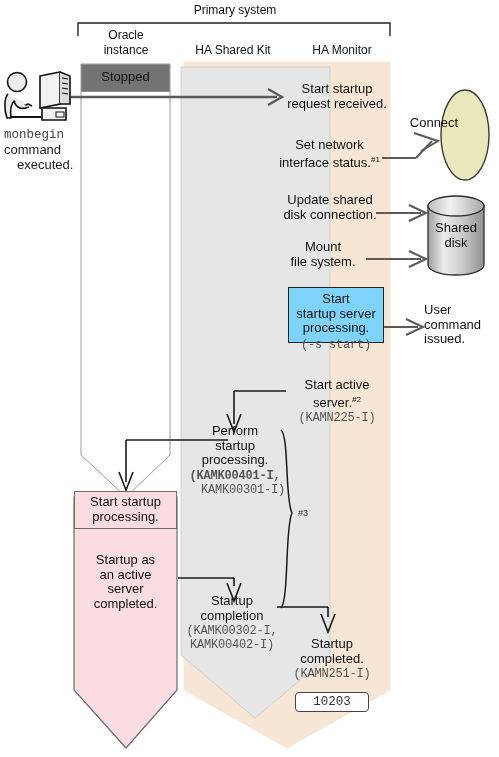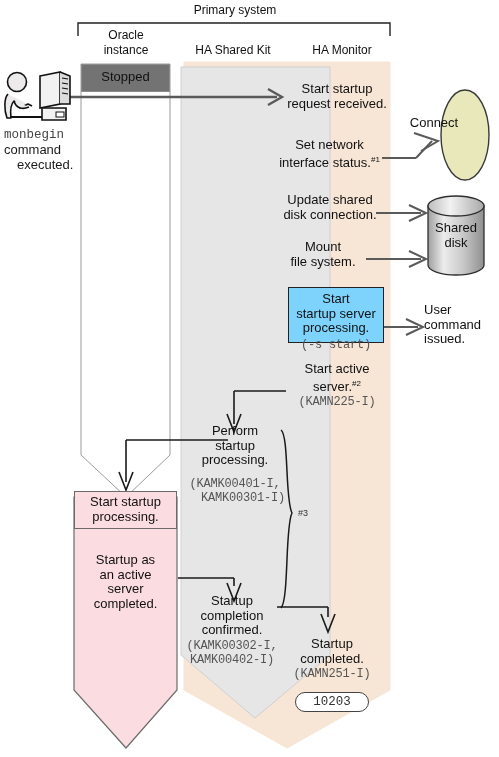--- a/index.html
+++ b/index.html
@@ -168,62 +168,61 @@
     <div>file system.</div>
   </div>
 
   <div class="abs" style="left:288px;top:287px;width:96px;height:56px;background:#7dd3fc;border:1.4px solid #222;box-sizing:border-box;padding-top:4px;">
     <div class="txt">Start</div>
     <div class="txt">startup server</div>
     <div class="txt">processing.</div>
     <div class="mono" style="text-align:center;margin-top:2px;">(-s start)</div>
   </div>
 
-  <div class="abs txt" style="left:282px;top:362px;width:110px;">
+  <div class="abs txt" style="left:282px;top:378px;width:110px;">
     <div>Start active</div>
     <div>
       <span>server.</span><span class="sup">#2</span>
     </div>
     <div class="mono" style="margin-top:1px;">(KAMN225-I)</div>
   </div>
 
   <div class="abs txt" style="left:181px;top:424px;width:108px;">
     <div>Perform</div>
     <div>startup</div>
     <div>processing.</div>
-    <div class="mono" style="margin-top:9px;line-height:14px;">(KAMK00401-I,</div>
+    <div class="mono" style="margin-top:1px;line-height:14px;font-weight:bold;">(KAMK00401-I,</div>
     <div class="mono" style="line-height:14px;padding-left:16px;">KAMK00301-I)</div>
   </div>
 
   <div class="abs" style="left:74px;top:491px;width:103px;height:38px;background:#fbdde1;border:1.3px solid #6b6b6b;box-sizing:border-box;padding-top:3px;">
     <div class="txt">Start startup</div>
     <div class="txt">processing.</div>
   </div>
 
   <div class="abs txt" style="left:74px;top:553px;width:103px;">
     <div>Startup as</div>
     <div>an active</div>
     <div>server</div>
     <div>completed.</div>
   </div>
 
   <div class="abs txt" style="left:178px;top:594px;width:108px;">
     <div>Startup</div>
     <div>completion</div>
-    <div>confirmed.</div>
     <div class="mono" style="margin-top:1px;line-height:14px;">(KAMK00302-I,</div>
     <div class="mono" style="line-height:14px;">KAMK00402-I)</div>
   </div>
 
   <div class="abs txt" style="left:281px;top:637px;width:102px;">
     <div>Startup</div>
     <div>completed.</div>
     <div class="mono" style="margin-top:1px;">(KAMN251-I)</div>
   </div>
-  <div class="abs" style="left:295px;top:692px;width:74px;height:20px;background:#fff;border:1.3px solid #444;border-radius:10px;box-sizing:border-box;">
+  <div class="abs" style="left:295px;top:692px;width:74px;height:20px;background:#fff;border:1.3px solid #444;border-radius:4px;box-sizing:border-box;">
     <div class="mono-dark" style="text-align:center;line-height:18px;font-size:12.5px;">10203</div>
   </div>
 
   <div class="abs noteA" style="left:298px;top:508px;">#3</div>
 
   <div class="abs txt" style="left:392px;top:116px;width:60px;margin-left:12px;">Connect</div>
 
   <div class="abs txt" style="left:428px;top:221px;width:56px;color:#111;">
     <div>Shared</div>
     <div>disk</div>

